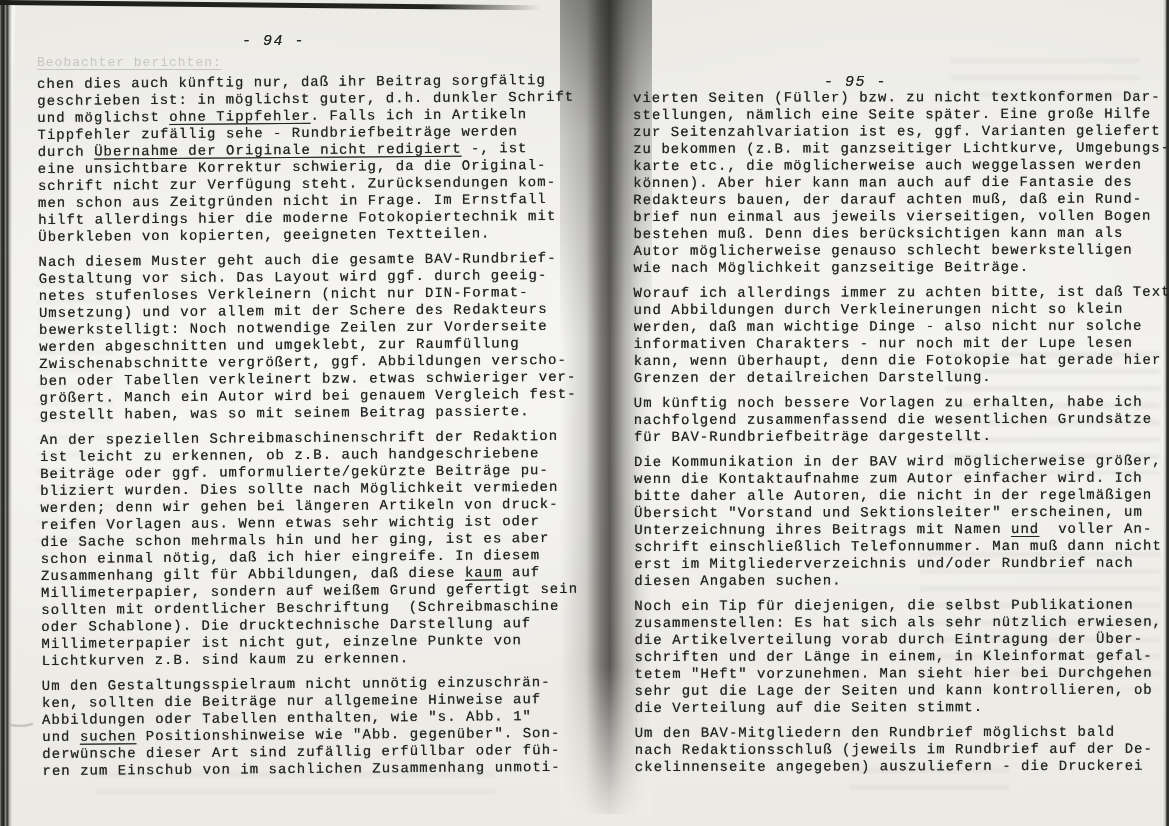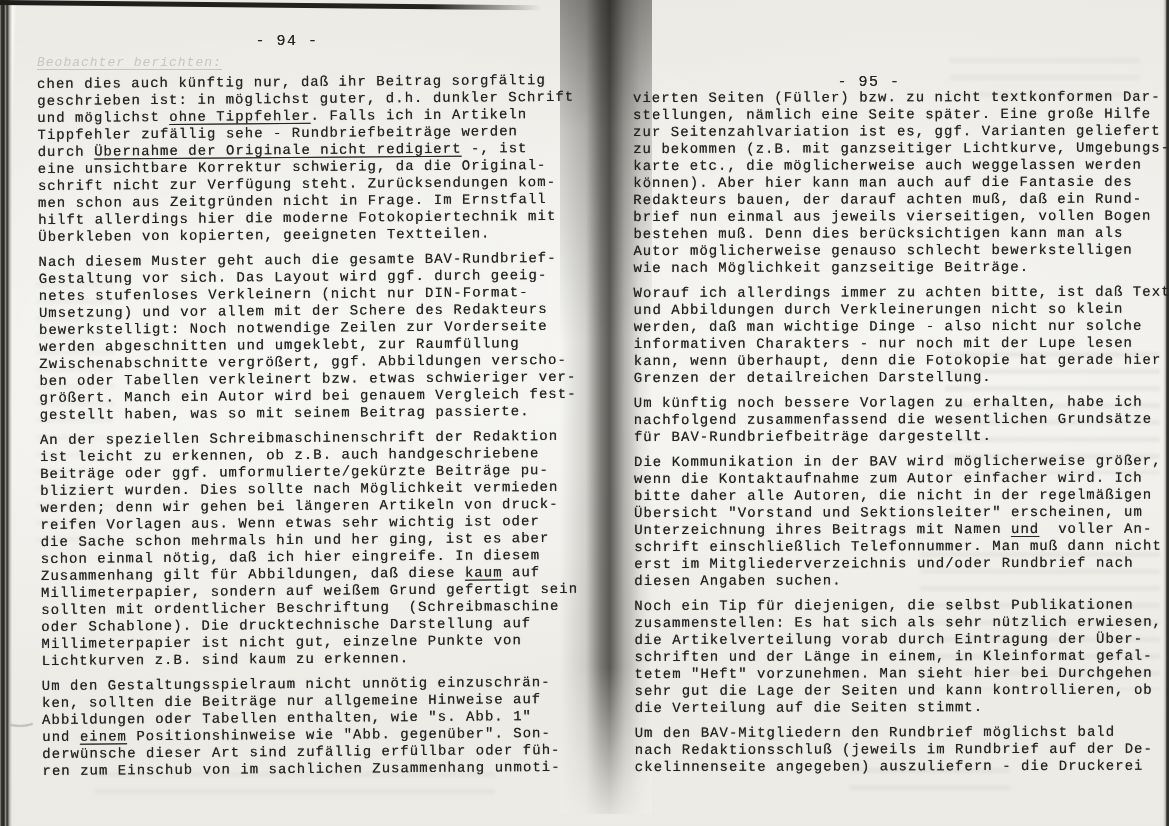--- a/index.html
+++ b/index.html
@@ -33,29 +33,29 @@
   
   .smudge{position:absolute;z-index:1;opacity:.15;filter:blur(1.4px);
     background:repeating-linear-gradient(180deg, rgba(108,106,98,.55) 0 5px, rgba(108,106,98,0) 5px 17px);}
   .sm1{left:945px;top:352px;width:215px;height:122px;}
   .sm2{left:920px;top:552px;width:240px;height:138px;opacity:.12;}
   .sm3{left:950px;top:58px;width:190px;height:46px;opacity:.10;}
   .sm4{left:850px;top:768px;width:160px;height:28px;opacity:.12;}
   .sm5{left:95px;top:772px;width:400px;height:26px;opacity:.10;}
   .sm6{left:36px;top:282px;width:78px;height:272px;opacity:.08;}
   
-  .page-number{position:absolute;z-index:6;width:90px;text-align:center;
+  .page-number{position:absolute;z-index:6;width:90px;text-align:left;
     font-size:15px;letter-spacing:1.5px;color:#262626;
-    text-shadow:0 0 .6px rgba(30,30,30,.75);white-space:pre;}
+    text-shadow:0 0 .6px rgba(30,30,30,.75);white-space:pre;font-style:italic;}
   .pn-left{left:242px;top:33px;}
   .pn-right{left:824px;top:36px;margin-top:38px;}
   .ghost{position:absolute;left:37px;top:55px;z-index:2;font-size:13px;
     letter-spacing:1px;color:rgba(138,136,128,.38);
     text-decoration:underline;text-underline-offset:3px;
-    filter:blur(.5px);white-space:pre;font-style:italic;}
+    filter:blur(.5px);white-space:pre;}
   .page-body{position:absolute;z-index:6;font-size:14px;letter-spacing:1.02px;}
   .body-left{left:37px;top:76px;width:552px;transform:rotate(-0.45deg);transform-origin:left top;}
   .body-right{left:633px;top:90px;width:540px;transform:rotate(-0.15deg);transform-origin:left top;}
   .para{margin:0 0 8px 0;}
   .tline{height:17px;line-height:17px;white-space:pre;color:#232323;
     text-shadow:0 0 .7px rgba(33,33,33,.72);}
   .tline .u{text-decoration:underline;text-underline-offset:2.5px;text-decoration-thickness:1.2px;}
 </style>
 </head>
 <body>
@@ -119,21 +119,21 @@
         <div class="tline">Millimeterpapier, sondern auf weißem Grund gefertigt sein</div>
         <div class="tline">sollten mit ordentlicher Beschriftung  (Schreibmaschine</div>
         <div class="tline">oder Schablone). Die drucktechnische Darstellung auf</div>
         <div class="tline">Millimeterpapier ist nicht gut, einzelne Punkte von</div>
         <div class="tline">Lichtkurven z.B. sind kaum zu erkennen.</div>
       </div>
       <div class="para">
         <div class="tline">Um den Gestaltungsspielraum nicht unnötig einzuschrän-</div>
         <div class="tline">ken, sollten die Beiträge nur allgemeine Hinweise auf</div>
         <div class="tline">Abbildungen oder Tabellen enthalten, wie "s. Abb. 1"</div>
-        <div class="tline">und <span class="u">einem</span> Positionshinweise wie "Abb. gegenüber". Son-</div>
+        <div class="tline">und <span class="u">suchen</span> Positionshinweise wie "Abb. gegenüber". Son-</div>
         <div class="tline">derwünsche dieser Art sind zufällig erfüllbar oder füh-</div>
         <div class="tline">ren zum Einschub von im sachlichen Zusammenhang unmoti-</div>
       </div>
     </div>
   <div class="page-body body-right">
       <div class="para">
         <div class="tline">vierten Seiten (Füller) bzw. zu nicht textkonformen Dar-</div>
         <div class="tline">stellungen, nämlich eine Seite später. Eine große Hilfe</div>
         <div class="tline">zur Seitenzahlvariation ist es, ggf. Varianten geliefert</div>
         <div class="tline">zu bekommen (z.B. mit ganzseitiger Lichtkurve, Umgebungs-</div>

